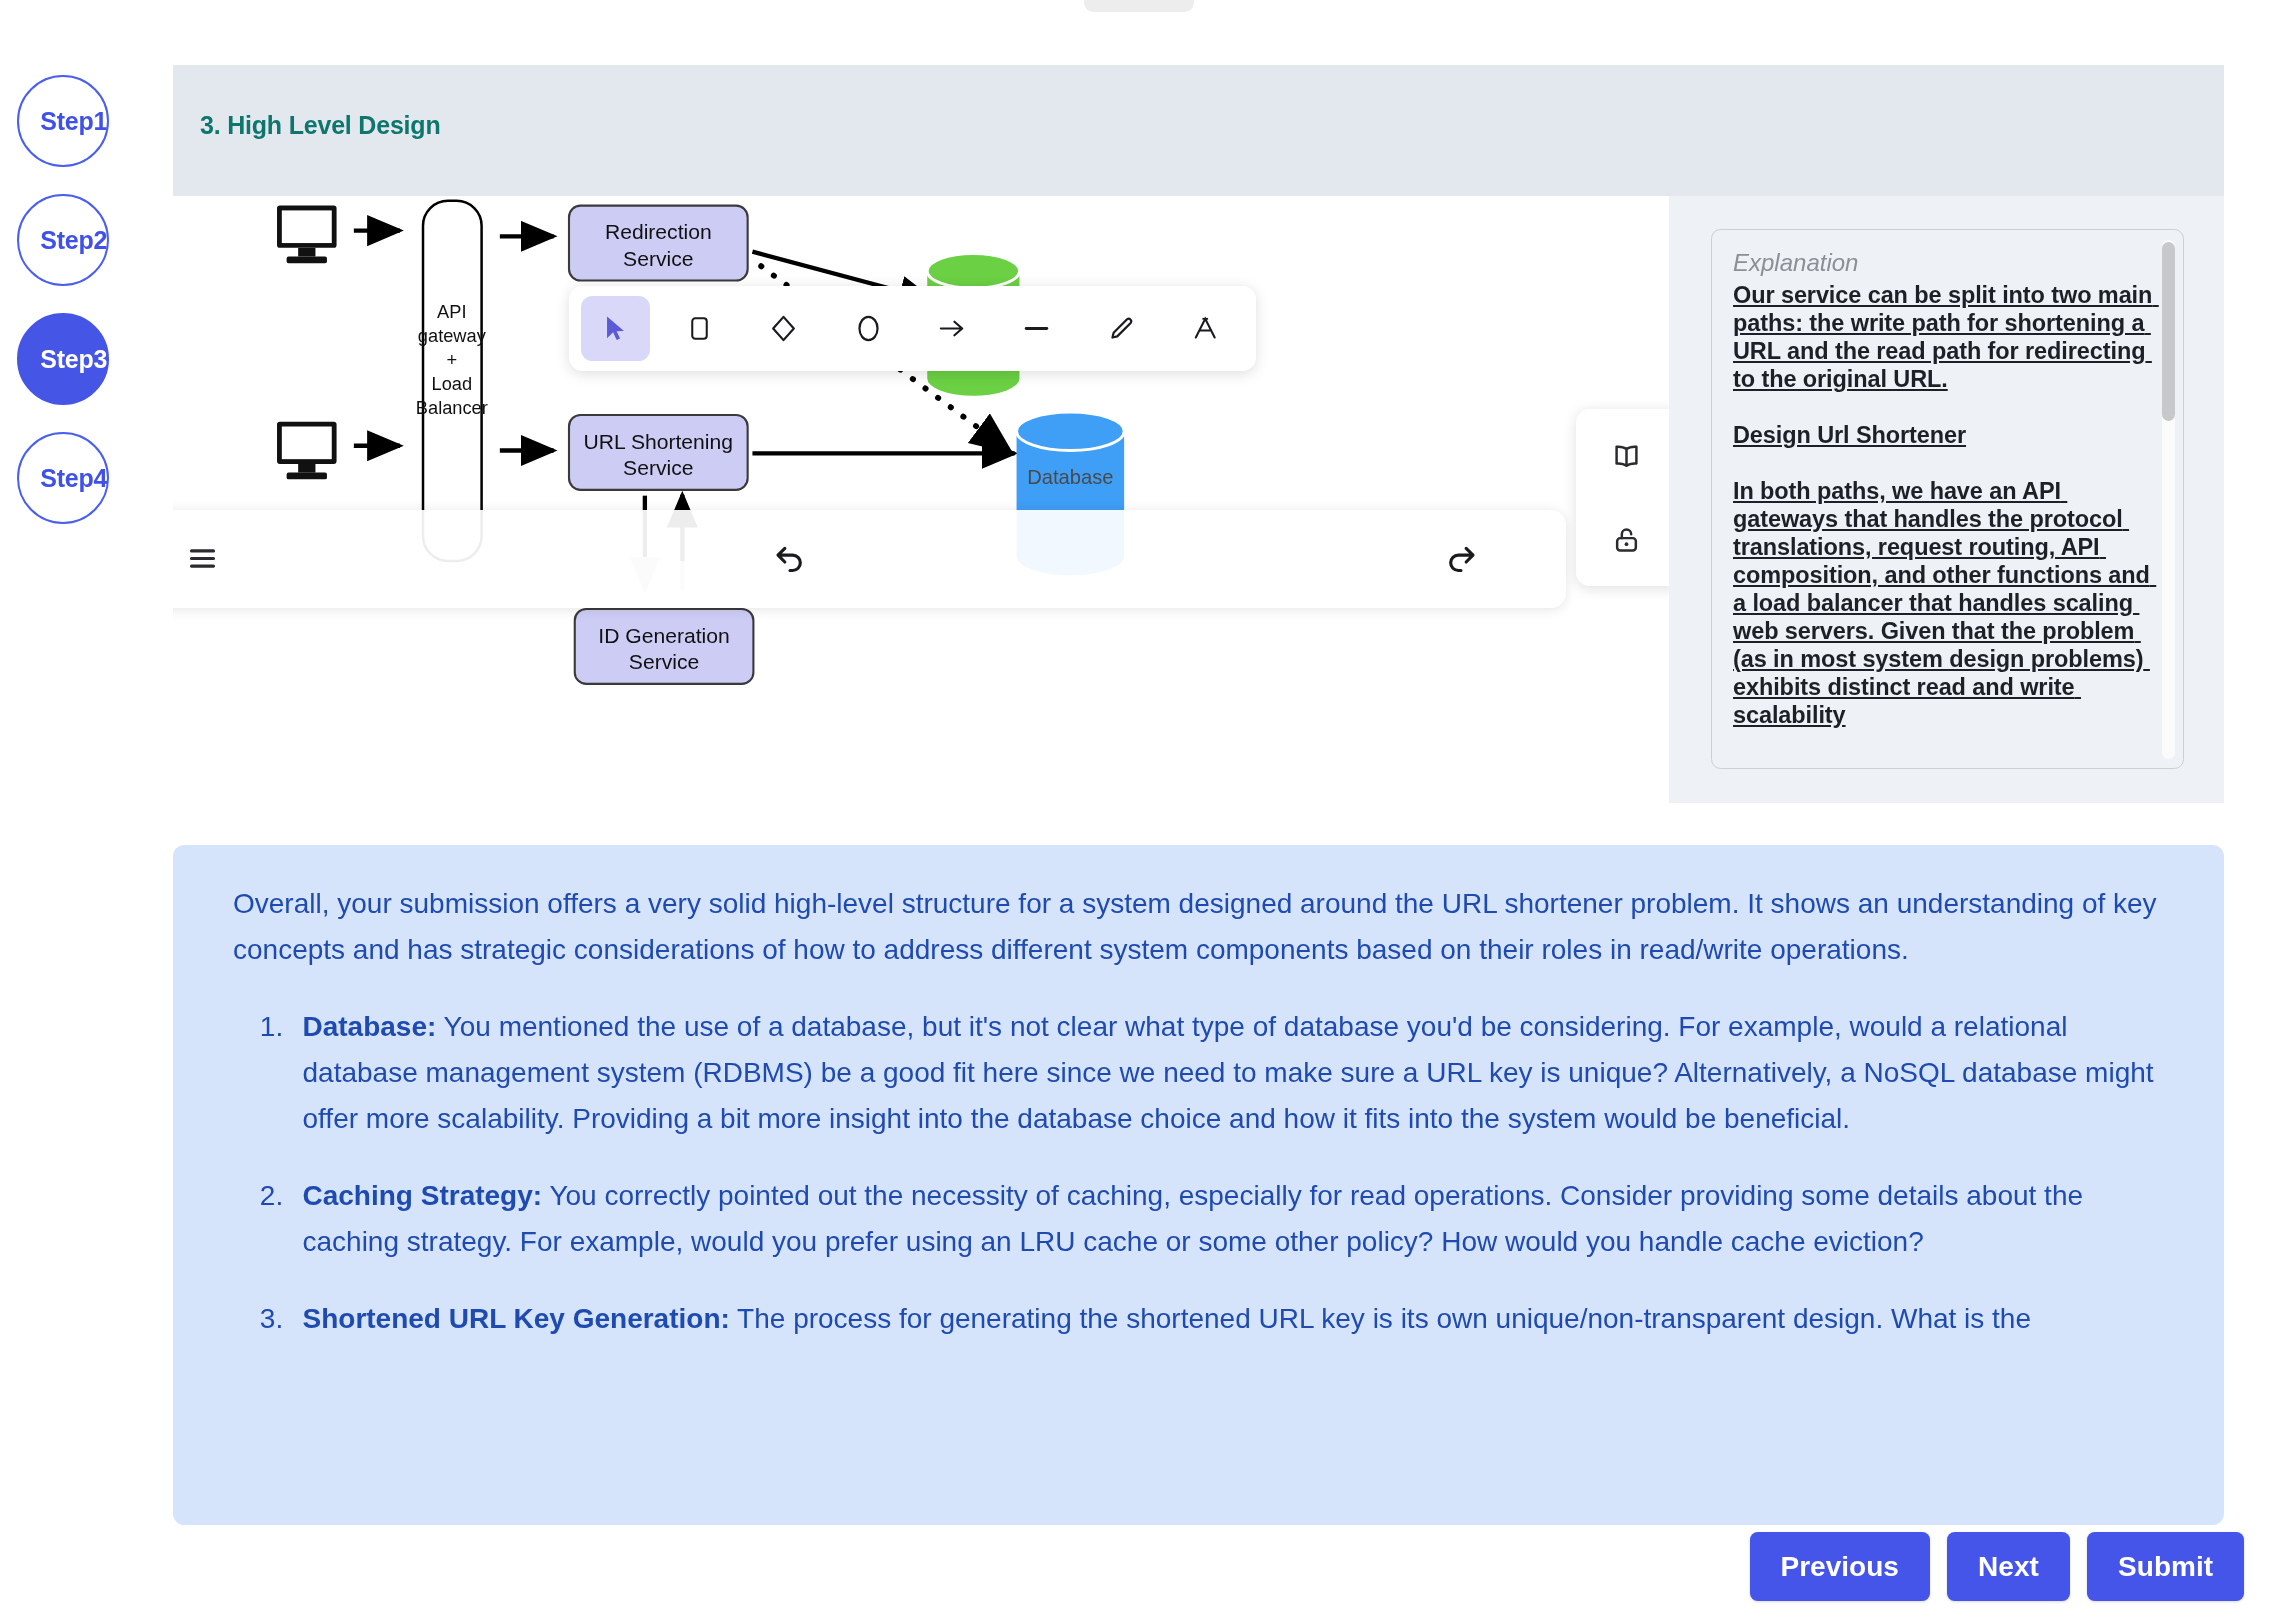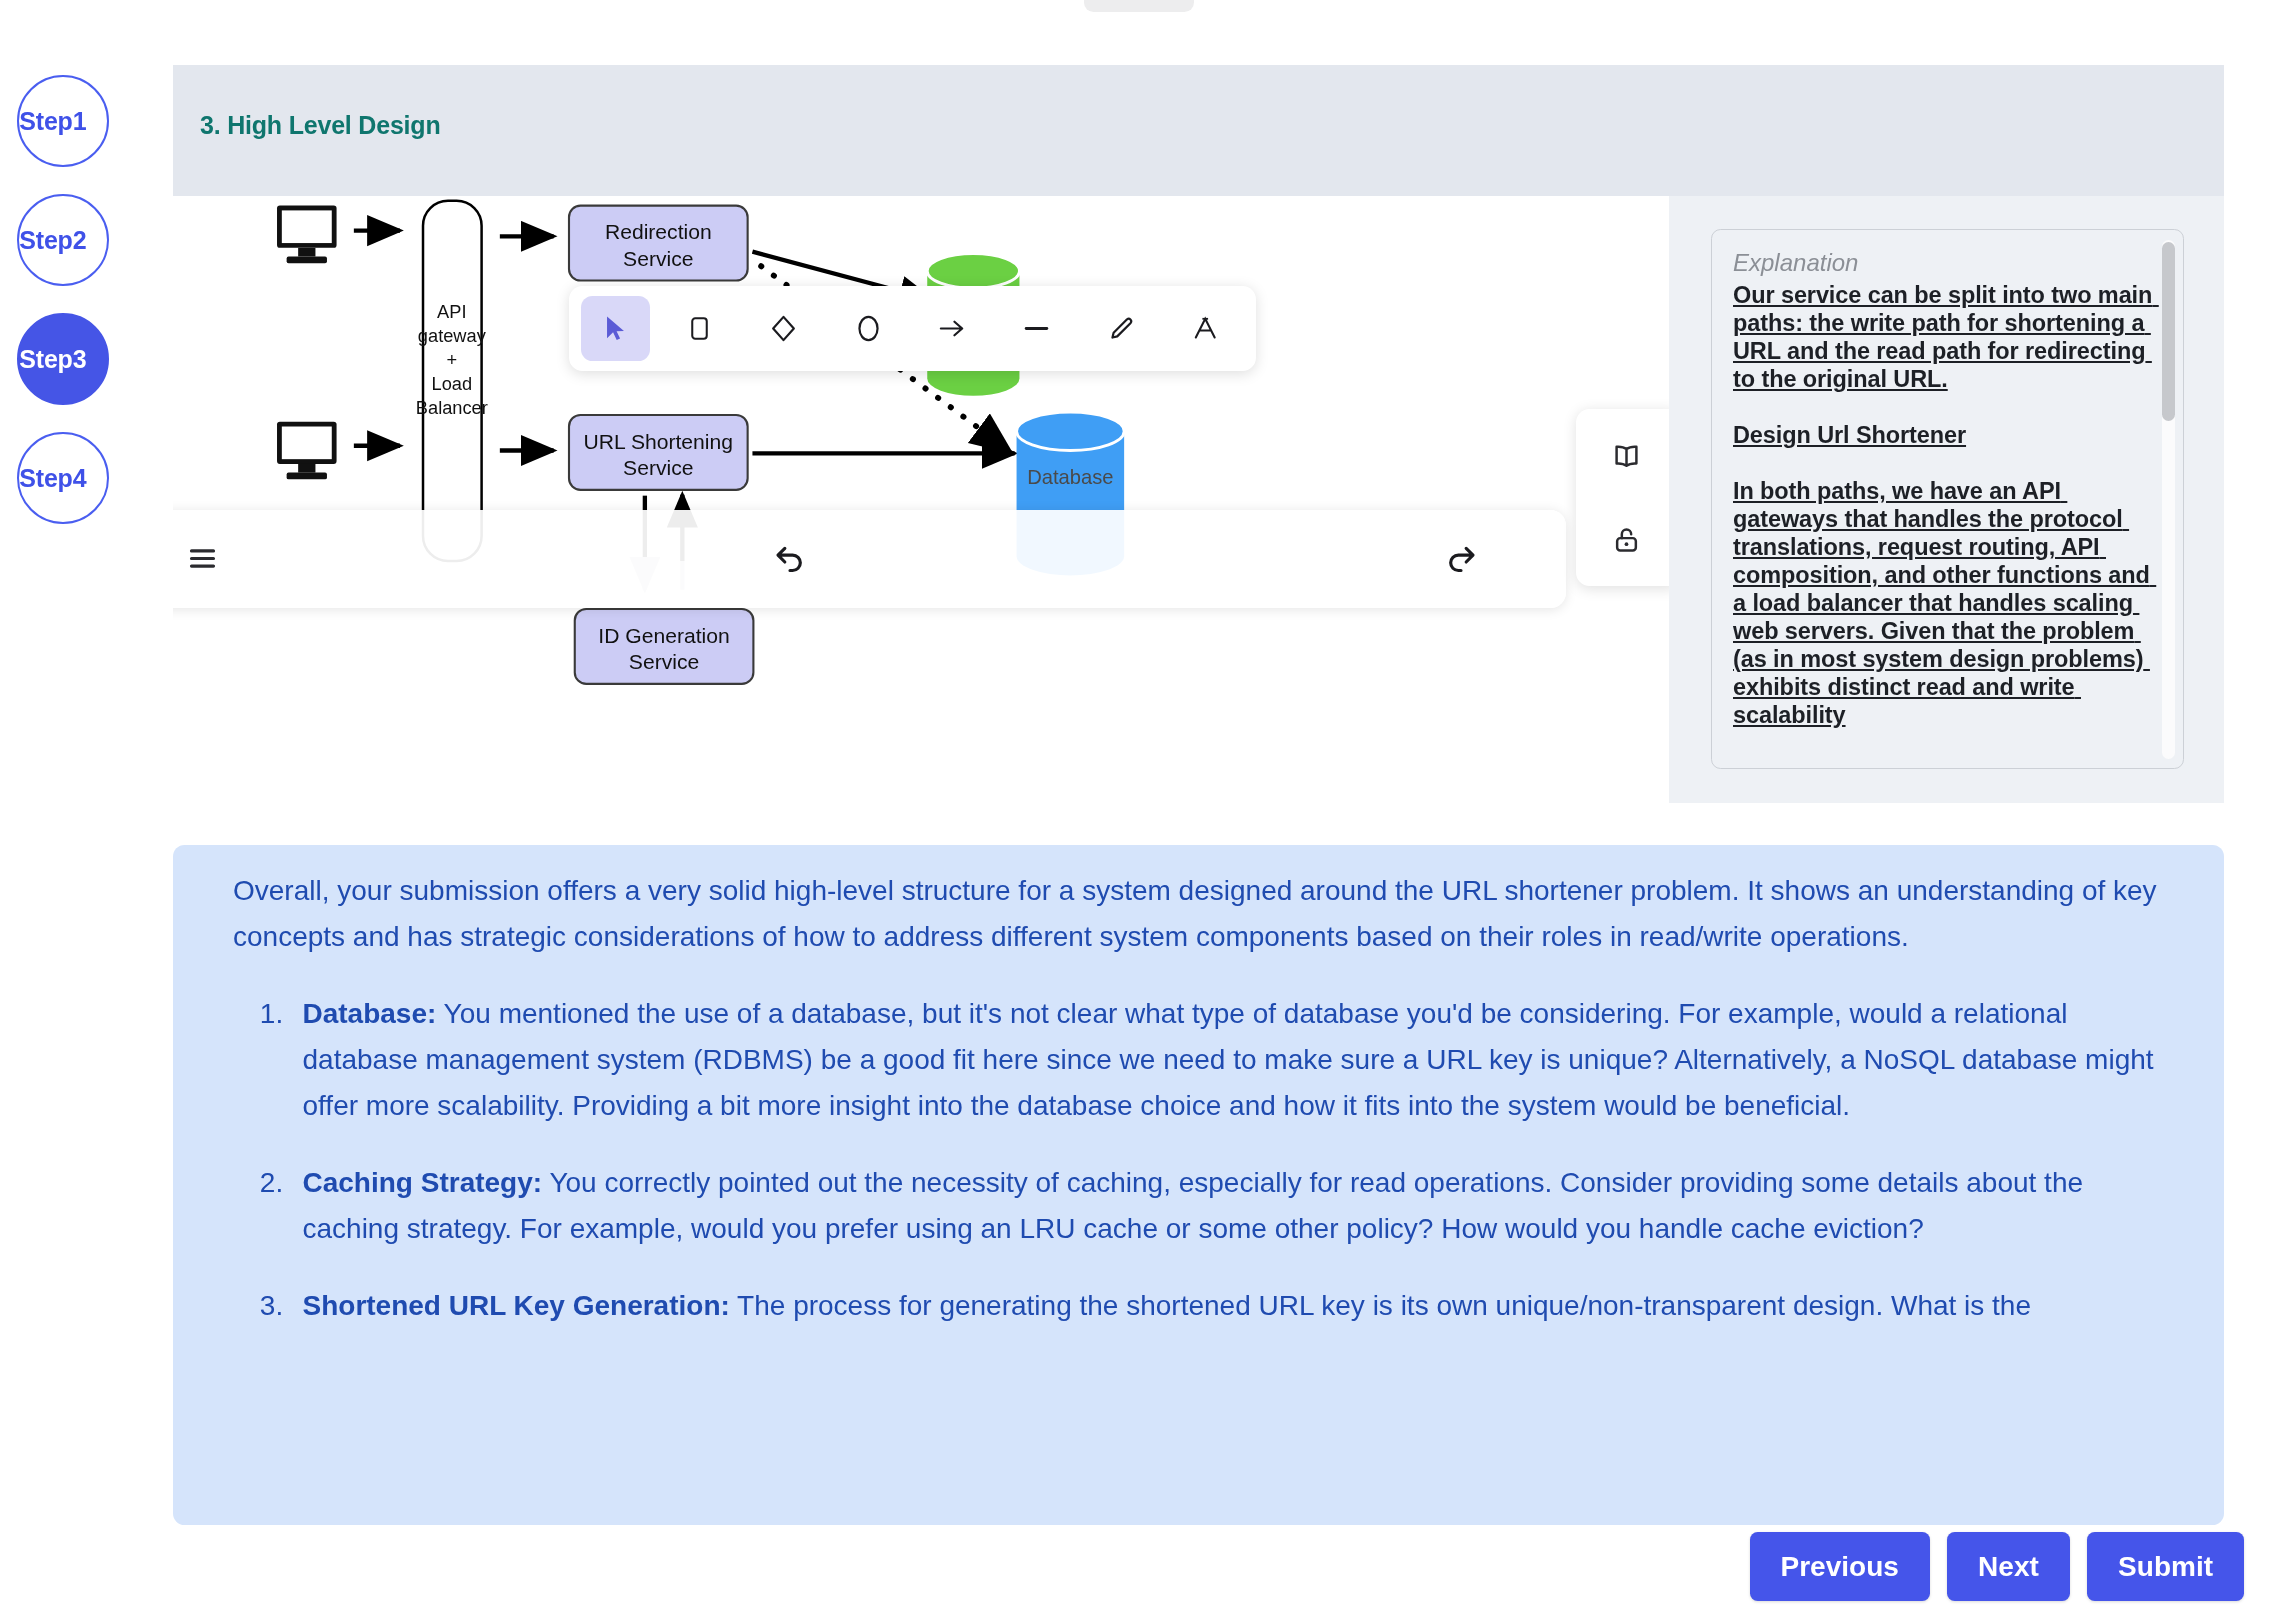--- a/index.html
+++ b/index.html
@@ -16,21 +16,21 @@
     position:absolute; left:1084px; top:-13.4px;
     width:110px; height:25px; border-radius:9.6px;
     background:#ededee;
   }
 
   
   .steps{ position:absolute; left:17.3px; top:75px; width:144px; }
   .step{
     width:92px; height:92px; border-radius:50%;
     border:2.4px solid #4a5ef0; background:#fff;
-    display:flex; align-items:center; justify-content:flex-start;
+    display:flex; align-items:center; justify-content:flex-end;
     color:#3f51e8; font-weight:bold; font-size:25px;
     margin-bottom:27px; letter-spacing:-0.2px;
     cursor:pointer; user-select:none;
   }
   .step.active{ background:#4555e6; border-color:#4555e6; color:#fff; }
 
   
   .card{
     position:absolute; left:173px; top:65px;
     width:2051px; height:738px;
@@ -141,21 +141,21 @@
     position:absolute; right:7.7px; top:11.5px;
     width:13.4px; height:179px; background:#c6c8cc; border-radius:6.7px;
     cursor:pointer;
   }
 
   
   .feedback{
     position:absolute; left:173px; top:845px;
     width:2051px; height:680px;
     background:#d5e4fb; border-radius:11.5px;
-    overflow:hidden; padding:23px 60px 0 60px;
+    overflow:hidden; padding:36px 60px 0 60px;
     color:#1f3f9b;
   }
   .feedback p{
     font-size:28px; line-height:46px; margin-bottom:31px;
     color:#1f4bb0;
   }
   .feedback ol{ margin-left:58px; }
   .feedback li{
     font-size:28px; line-height:46px; margin-bottom:31px;
     color:#1f4bb0; padding-left:11.5px;

